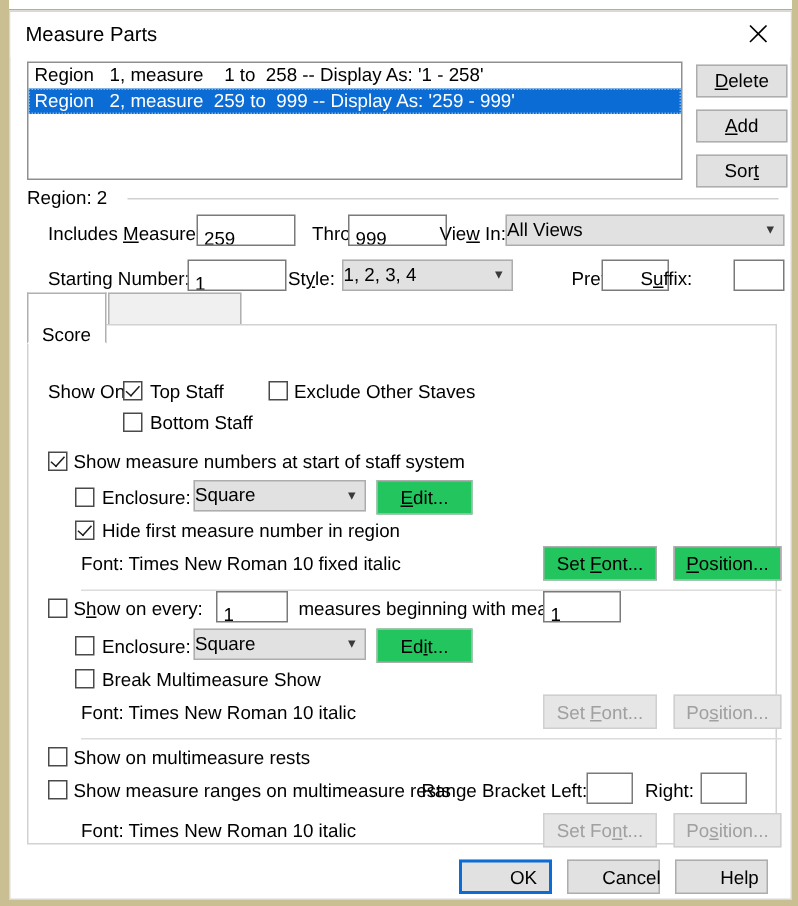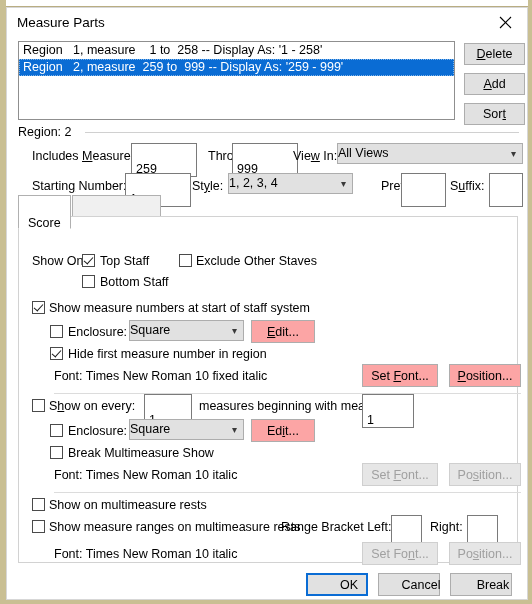--- a/index.html
+++ b/index.html
@@ -114,21 +114,21 @@
     color: #000;
     white-space: nowrap;
   }
 
   .txtbox {
     position: absolute;
     background: #fff;
     border: 1px solid #7a7a7a;
     font-size: 12.5px;
     color: #000;
-    padding: 16px 4px;
+    padding: 6px 4px;
     line-height: 19px;
     height: 21px;
     white-space: nowrap;
     overflow: hidden;
   }
   .combo {
     position: absolute;
     background: #e1e1e1;
     border: 1px solid #adadad;
     font-size: 12.5px;
@@ -189,21 +189,21 @@
   }
 
   .sep {
     position: absolute;
     height: 1px;
     background: #dcdcdc;
   }
 
   .btn {
     position: absolute;
-    background: #fca5a5;
+    background: #22c55e;
     border: 1px solid #adadad;
     font-size: 12.5px;
     color: #000;
     display: flex; align-items: center; justify-content: center;
     height: 23px;
     cursor: default;
   }
   .btn.disabled {
     color: #a0a0a0;
     border-color: #cfcfcf;
@@ -272,27 +272,27 @@
     <div class="txtbox" style="left:225px; top:135px; width:66px;">999</div>
     <div class="lbl" style="left:286px; top:141px;">Vie<u>w</u> In:</div>
     <div class="combo" style="left:330px; top:135px; width:186px;">
       <span>All Views</span>
       <span class="arrow">▾</span>
     </div>
 
     <div class="lbl" style="left:25px; top:171px;">Startin<u>g</u> Number:</div>
     <div class="txtbox" style="left:118px; top:165px; width:66px;">1</div>
     <div class="lbl" style="left:185px; top:171px;">St<u>y</u>le:</div>
-    <div class="combo" style="left:221px; top:165px; width:125px;">
+    <div class="combo" style="left:221px; top:165px; width:114px;">
       <span>1, 2, 3, 4</span>
       <span class="arrow">▾</span>
     </div>
     <div class="lbl" style="left:374px; top:171px;">Prefi<u>x</u>:</div>
     <div class="txtbox" style="left:394px; top:165px; width:45px;"></div>
-    <div class="lbl" style="left:443px; top:171px;">S<u>u</u>ffix:</div>
+    <div class="lbl" style="left:420px; top:171px;">S<u>u</u>ffix:</div>
     <div class="txtbox" style="left:482px; top:165px; width:34px;"></div>
 
     <div class="tabstrip">
       <div class="tab active" style="left:0;">Score</div>
       <div class="tab" style="left:54px;">Linked Parts</div>
     </div>
 
     <div class="tabpanel">
 
       <div class="lbl" style="left:13px; top:37px;">Show On:</div>
@@ -372,16 +372,16 @@
       <div class="btn disabled" style="left:343px; top:325px; width:76px;">
           <span><span>Set Fo</span><u>n</u><span>t...</span></span>
         </div>
       <div class="btn disabled" style="left:430px; top:325px; width:72px;">
           <span><span>Po</span><u>s</u><span>ition...</span></span>
         </div>
     </div>
 
     <div class="footer-btn default" style="left:299px; top:565px;">OK</div>
     <div class="footer-btn" style="left:371px; top:565px;">Cancel</div>
-    <div class="footer-btn" style="left:443px; top:565px;">Break</div>
+    <div class="footer-btn" style="left:443px; top:565px;">Help</div>
 
   </div>
 </div>
 
 </body></html>

